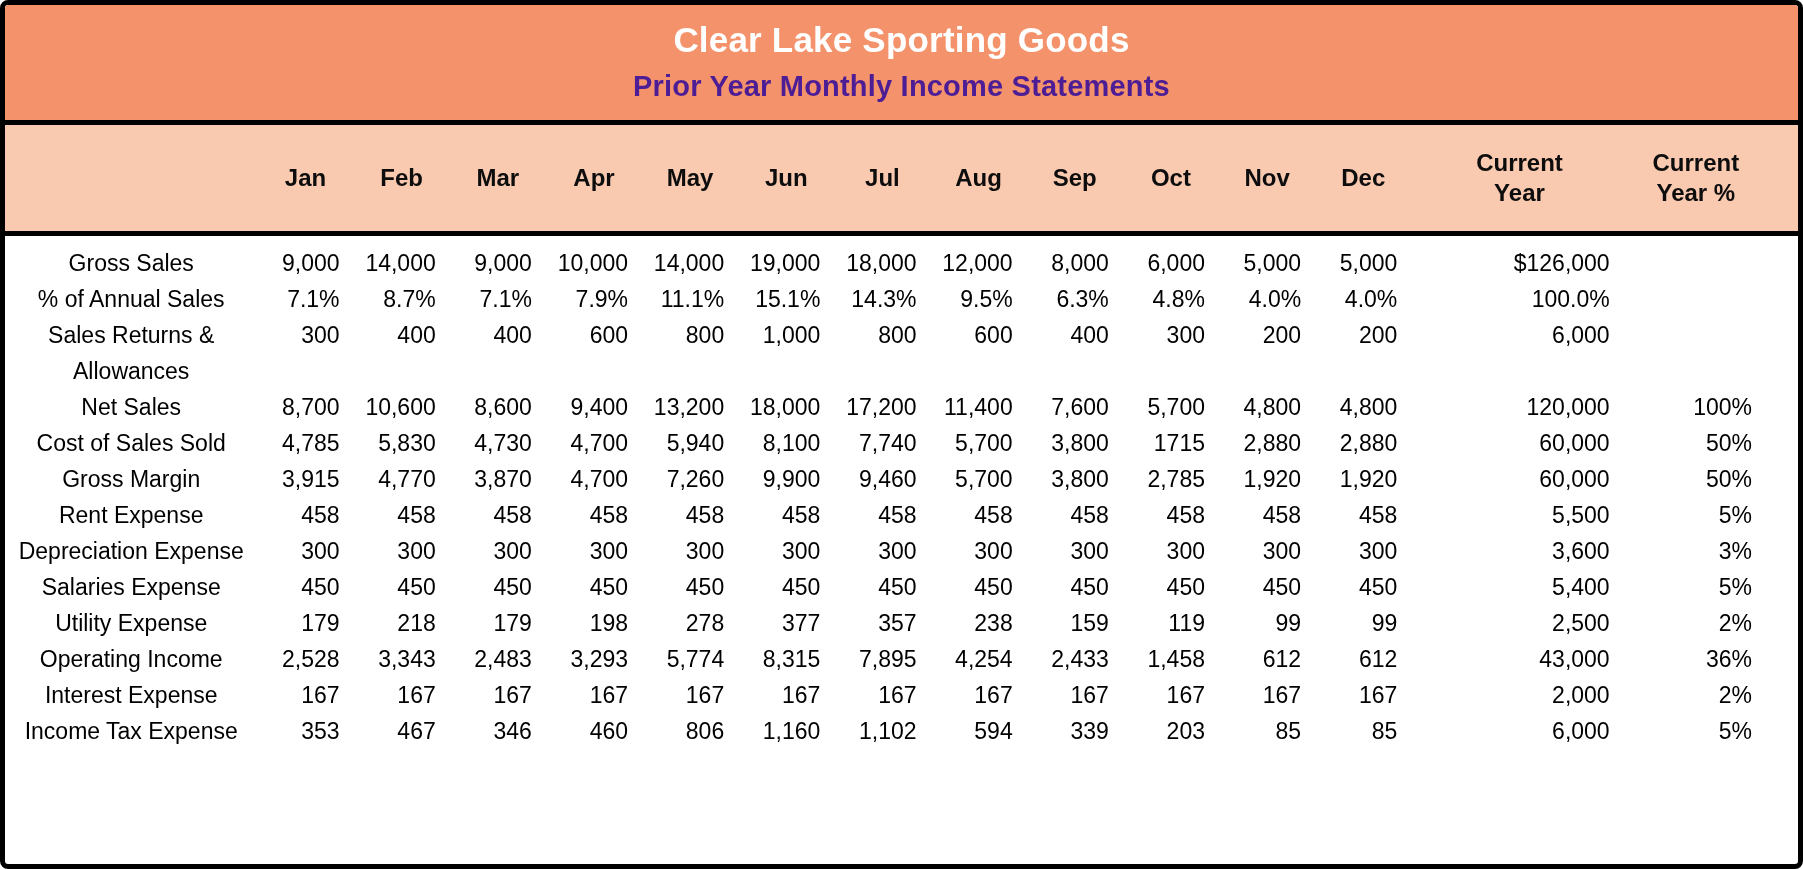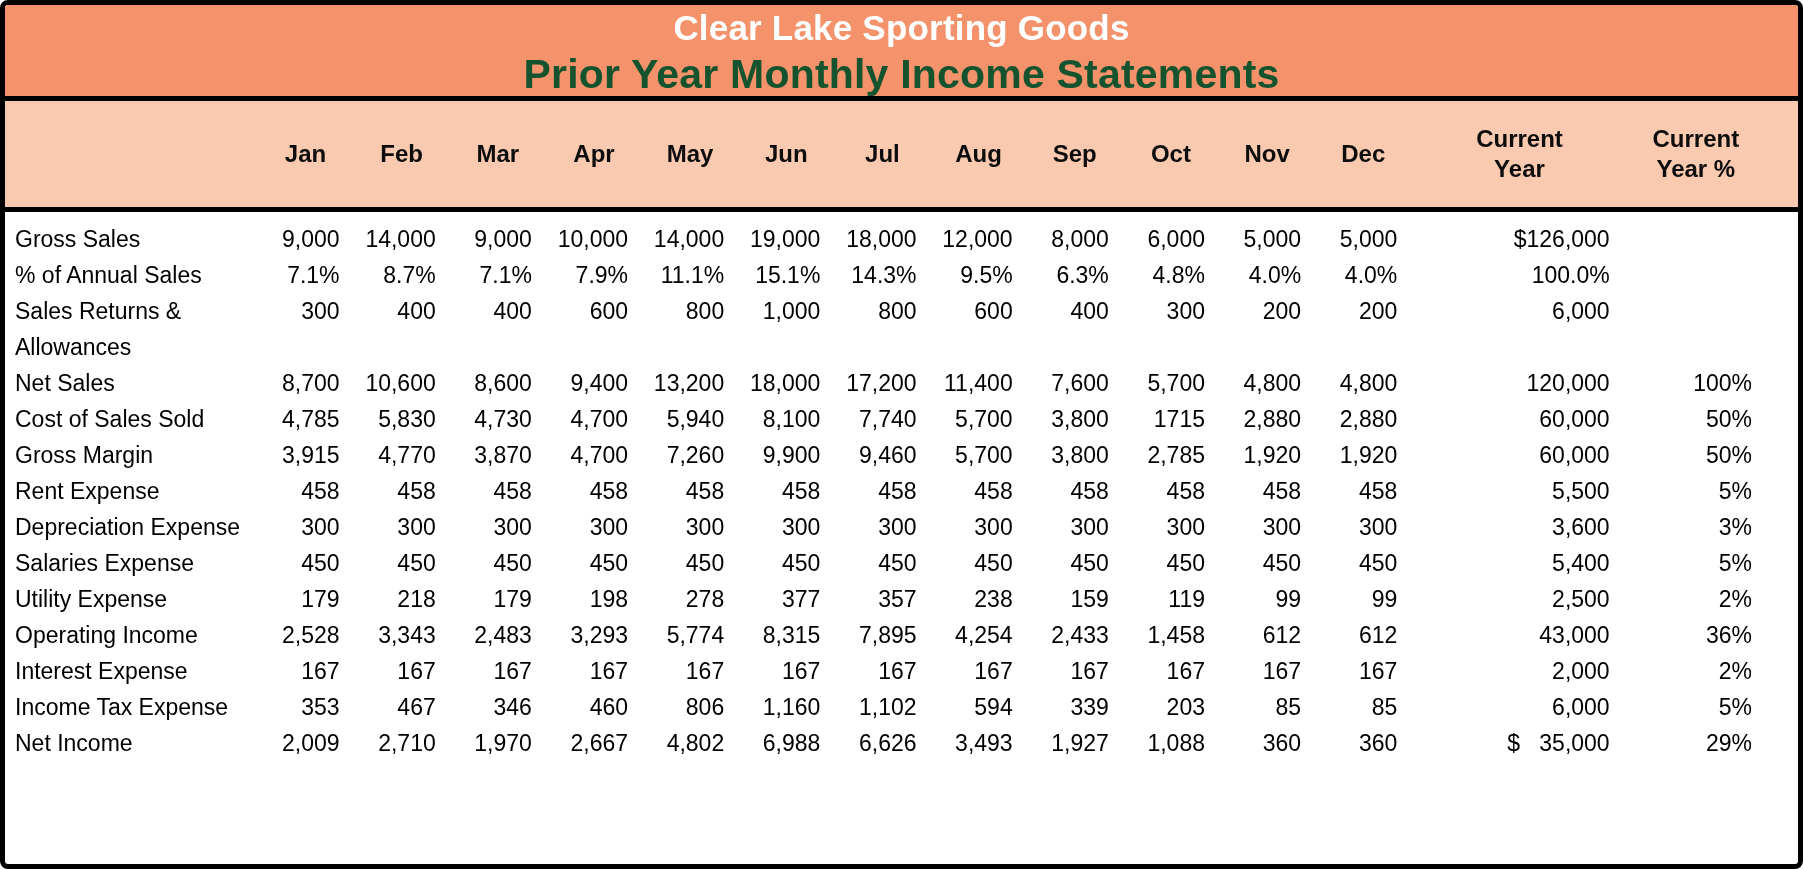--- a/index.html
+++ b/index.html
@@ -16,40 +16,40 @@
     box-sizing: border-box;
     border: 5px solid #000000;
     border-radius: 8px;
     overflow: hidden;
     background: #ffffff;
   }
 
   
   .title-band {
     box-sizing: border-box;
-    height: 96px;
+    height: 120px;
     background: #F4936B;
     border-bottom: 5px solid #000000;
     display: flex;
     flex-direction: column;
     justify-content: center;
     align-items: center;
     text-align: center;
   }
   .title-line1 {
     font-size: 35px;
     font-weight: 700;
     color: #ffffff;
     line-height: 46px;
     letter-spacing: 0.2px;
   }
   .title-line2 {
-    font-size: 41px;
+    font-size: 29px;
     font-weight: 700;
-    color: #14532d;
+    color: #4c1d95;
     line-height: 46px;
     letter-spacing: 0.2px;
   }
 
   
   table.stmt {
     width: 100%;
     border-collapse: collapse;
     table-layout: fixed;
   }
@@ -73,23 +73,23 @@
   tbody td {
     font-size: 23px;
     line-height: 36px;
     color: #000000;
     vertical-align: top;
     padding: 0;
   }
   tbody tr:first-child td { padding-top: 9px; }
 
   td.label {
-    padding-left: 10px;
+    padding-left: 0;
     white-space: pre-line;
-    text-align: left;
+    text-align: center;
   }
   td.num {
     text-align: right;
     padding-right: 14px;
     white-space: pre;
   }
   td.cy  { padding-right: 18px; }
   td.cyp { padding-right: 46px; }
 </style>
 </head>
@@ -357,33 +357,16 @@
           <td class="num">1,160</td>
           <td class="num">1,102</td>
           <td class="num">594</td>
           <td class="num">339</td>
           <td class="num">203</td>
           <td class="num">85</td>
           <td class="num">85</td>
           <td class="num cy">6,000</td>
           <td class="num cyp">5%</td>
         </tr>
-        <tr>
-          <td class="label">Net Income</td>
-          <td class="num">2,009</td>
-          <td class="num">2,710</td>
-          <td class="num">1,970</td>
-          <td class="num">2,667</td>
-          <td class="num">4,802</td>
-          <td class="num">6,988</td>
-          <td class="num">6,626</td>
-          <td class="num">3,493</td>
-          <td class="num">1,927</td>
-          <td class="num">1,088</td>
-          <td class="num">360</td>
-          <td class="num">360</td>
-          <td class="num cy">$   35,000</td>
-          <td class="num cyp">29%</td>
-        </tr>
       </tbody>
   </table>
 
 </div>
 
 </body></html>

